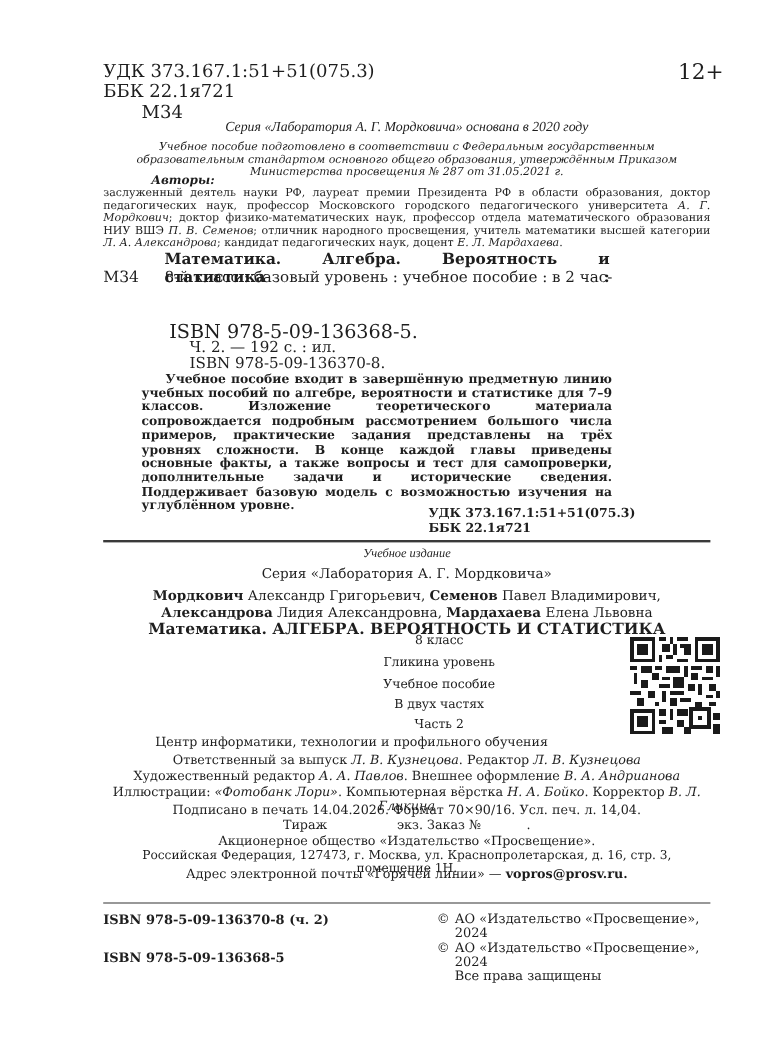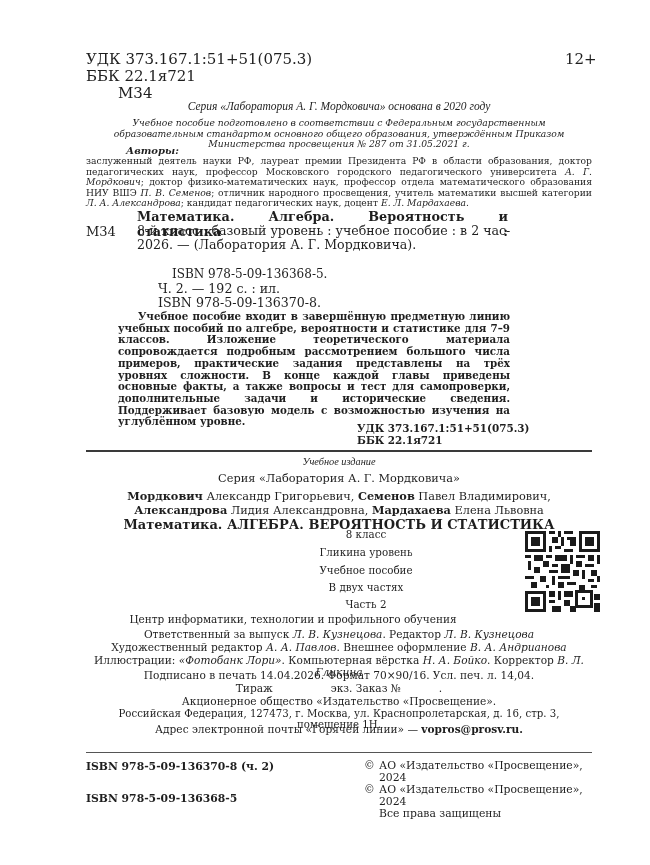--- a/index.html
+++ b/index.html
@@ -13,35 +13,35 @@
     .dv { font-family: "DejaVu Serif", serif; }
     .it { font-style: italic; }
     .b { font-weight: bold; }
     .center { text-align: center; }
     .justify { text-align: justify; text-align-last: left; }
 
     
     #udk-top { left: 86px; top: 50px; font-size: 15px; }
     #bbk-top { left: 86px; top: 67px; font-size: 15px; }
     #m34-top { left: 118px; top: 84px; font-size: 15px; }
-    #age { left: 565px; top: 50px; font-size: 15px; text-align: right; }
+    #age { left: 565px; top: 50px; font-size: 18px; text-align: right; }
 
     #series-founded { left: 86px; top: 100px; width: 506px; font-size: 11.5px; }
     #standard-note { left: 100px; top: 118px; width: 478px; font-size: 9.2px; line-height: 10.5px; }
 
     #authors-label { left: 86px; top: 145px; font-size: 10px; margin-left: 40px; }
     #authors-text { left: 86px; top: 156px; width: 506px; font-size: 9.2px; line-height: 10.6px; }
 
     
     #card-title { left: 137px; top: 209px; width: 371px; font-size: 12.8px; text-align-last: justify; text-align: justify; word-spacing: 6px; }
     #card-m34 { left: 86px; top: 224px; font-size: 13px; }
     #card-body { left: 137px; top: 224px; width: 371px; font-size: 12.6px; line-height: 14.3px; }
     .card-line { display: block; text-align: justify; text-align-last: justify; white-space: nowrap; }
     .card-line.last { text-align-last: left; }
-    #card-isbn1 { left: 172px; top: 267px; font-size: 12px; }
+    #card-isbn1 { left: 141px; top: 267px; font-size: 16px; }
     #card-parts { left: 158px; top: 281px; font-size: 12.6px; }
     #card-isbn2 { left: 158px; top: 295px; font-size: 12.6px; }
 
     #annotation { left: 118px; top: 311px; width: 392px; font-size: 10.3px; line-height: 11.7px; }
     #annotation p { margin: 0; text-indent: 20px; text-align: justify; font-weight: bold; }
     #udk-bottom { left: 357px; top: 422px; font-size: 10.4px; }
     #bbk-bottom { left: 357px; top: 434px; font-size: 10.4px; }
 
     .rule { position: absolute; left: 86px; width: 506px; height: 2px; background: #3a3a3a; }
     #rule-top { top: 450px; }
@@ -96,21 +96,20 @@
 
 <div id="authors-label" class="abs it b">Авторы:</div>
 <div id="authors-text" class="abs justify">
   <span>заслуженный деятель науки РФ, лауреат премии Президента РФ в области образования, доктор педагогических наук, профессор Московского городского педагогического университета </span><span class="it">А. Г. Мордкович</span><span>; </span><span>доктор физико-математических наук, профессор отдела математического образования НИУ ВШЭ </span><span class="it">П. В. Семенов</span><span>; </span><span>отличник народного просвещения, учитель математики высшей категории </span><span class="it">Л. А. Александрова</span><span>; </span><span>кандидат педагогических наук, доцент </span><span class="it">Е. Л. Мардахаева</span><span>.</span>
 </div>
 
 <div id="card-title" class="abs b dv">Математика. Алгебра. Вероятность и статистика :</div>
 <div id="card-m34" class="abs dv">М34</div>
 <div id="card-body" class="abs dv">
   <span class="card-line">8-й класс : базовый уровень : учебное пособие : в 2 час-</span>
-  <span class="card-line last">2026. — (Лаборатория А. Г. Мордковича).</span>
 </div>
 <div id="card-isbn1" class="abs dv">ISBN 978-5-09-136368-5.</div>
 <div id="card-parts" class="abs dv">Ч. 2. — 192 с. : ил.</div>
 <div id="card-isbn2" class="abs dv">ISBN 978-5-09-136370-8.</div>
 
 <div id="annotation" class="abs">
   <p>Учебное пособие входит в завершённую предметную линию учебных пособий по алгебре, вероятности и статистике для 7–9 классов. Изложение теоретического материала сопровождается подробным рассмотрением большого числа примеров, практические задания представлены на трёх уровнях сложности. В конце каждой главы приведены основные факты, а также вопросы и тест для самопроверки, дополнительные задачи и исторические сведения. Поддерживает базовую модель с возможностью изучения на углублённом уровне.</p>
 </div>
 <div id="udk-bottom" class="abs b">УДК 373.167.1:51+51(075.3)</div>
 <div id="bbk-bottom" class="abs b">ББК 22.1я721</div>

